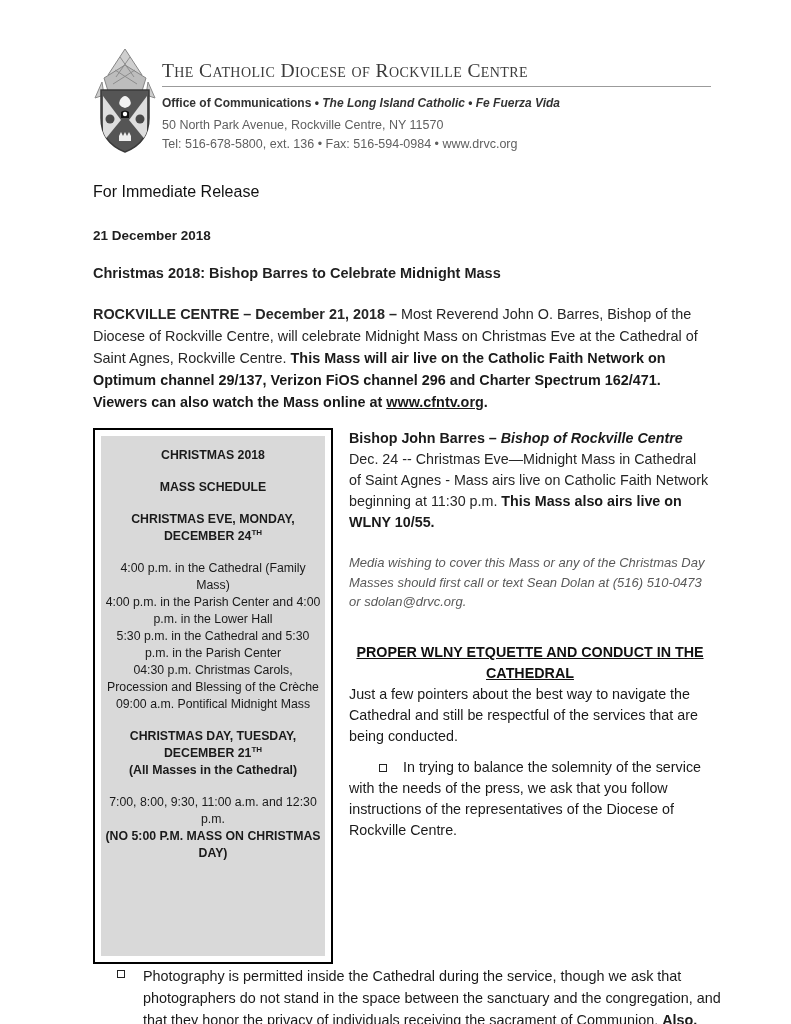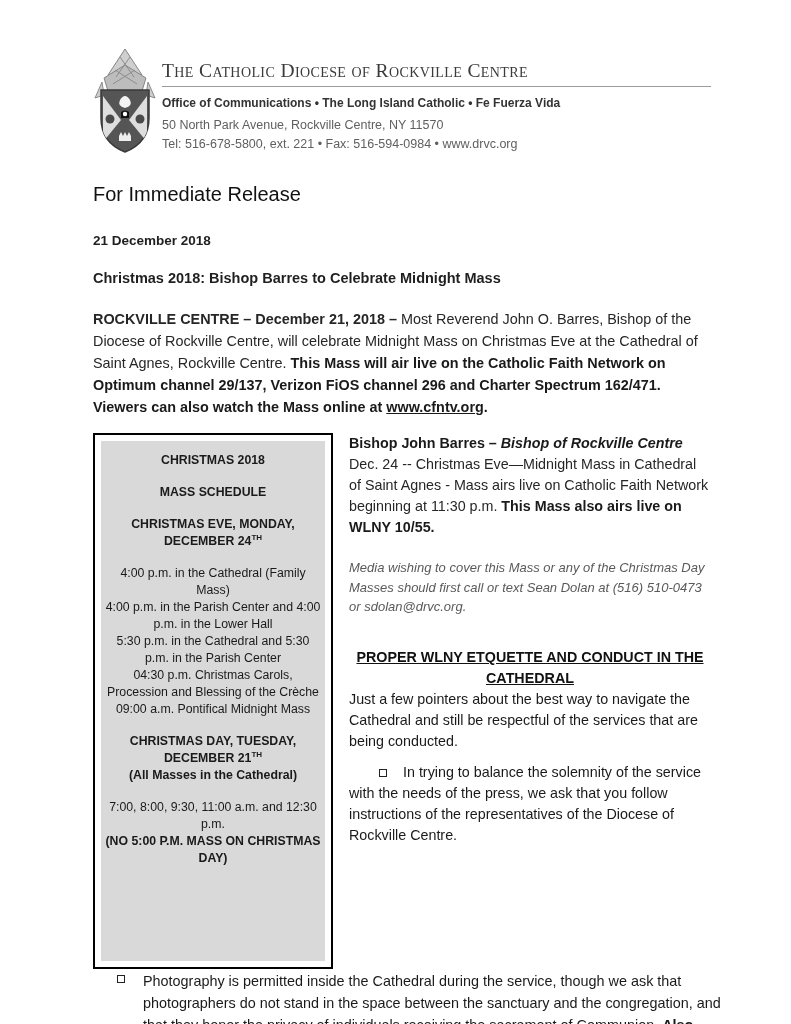--- a/index.html
+++ b/index.html
@@ -14,26 +14,26 @@
   
   .letterhead { display: flex; align-items: flex-start; }
   .crest { flex: 0 0 64px; width: 64px; margin-top: 1px; }
   .head-text { flex: 1; padding-top: 13px; margin-left: 5px; }
   .org-title {
     font-family: "Liberation Serif", serif; font-variant: small-caps;
     font-size: 19.5px; letter-spacing: 0.4px; color: #3b3b3b; font-weight: 500;
   }
   .head-rule { border: none; border-top: 1.5px solid #9b9b9b; margin-top: 4px; }
   .dept-line { margin-top: 9px; font-size: 12px; font-weight: bold; color: #333333; }
-  .dept-line .pub { }
+  .dept-line .pub { font-style: italic; }
   .addr-line { margin-top: 6px; font-size: 12.5px; color: #5f5f5f; line-height: 18px; }
   .contact-line { margin-top: 1px; font-size: 12.5px; color: #5f5f5f; line-height: 18px; }
 
   
-  .release-line { margin-top: 25px; font-size: 20px; color: #111111; }
+  .release-line { margin-top: 25px; font-size: 16px; color: #111111; }
   .date-line { margin-top: 27px; font-size: 13.5px; font-weight: bold; }
   .headline { margin-top: 22px; font-size: 14.5px; font-weight: bold; }
   .lead { margin-top: 22px; font-size: 14.4px; line-height: 22px; color: #262626; }
   .lead .b { font-weight: bold; }
   .lead .sb { font-weight: 600; color: #1a1a1a; }
   a.link { color: #0563c1; text-decoration: underline; cursor: pointer; }
 
   
   .cols { display: flex; margin-top: 15px; align-items: flex-start; }
   .schedule-outer {
@@ -111,21 +111,21 @@
           </g>
         </svg>
       </div>
       <div class="head-text">
         <div class="org-title">The Catholic Diocese of Rockville Centre</div>
         <hr class="head-rule">
         <div class="dept-line">
           <span>Office of Communications</span><span> • </span><span class="pub">The Long Island Catholic</span><span> • </span><span class="pub">Fe Fuerza Vida</span>
         </div>
         <div class="addr-line">50 North Park Avenue, Rockville Centre, NY 11570</div>
-        <div class="contact-line">Tel: 516-678-5800, ext. 221 • Fax: 516-594-0984 • www.drvc.org</div>
+        <div class="contact-line">Tel: 516-678-5800, ext. 136 • Fax: 516-594-0984 • www.drvc.org</div>
       </div>
     </div>
 
     <div class="release-line">For Immediate Release</div>
     <div class="date-line">21 December 2018</div>
     <div class="headline">Christmas 2018: Bishop Barres to Celebrate Midnight Mass</div>
 
     <p class="lead"><span class="b">ROCKVILLE CENTRE  –  December 21, 2018 – </span><span>Most Reverend John O. Barres, Bishop of the Diocese of Rockville Centre, will celebrate Midnight Mass on Christmas Eve at the Cathedral of Saint Agnes, Rockville Centre.  </span><span class="sb">This Mass will air live on the Catholic Faith Network on Optimum channel 29/137, Verizon FiOS channel 296 and Charter Spectrum 162/471.  Viewers can also watch the Mass online at </span><a class="link sb" href="#">www.cfntv.org</a><span class="sb">.</span></p>
 
     <div class="cols">

